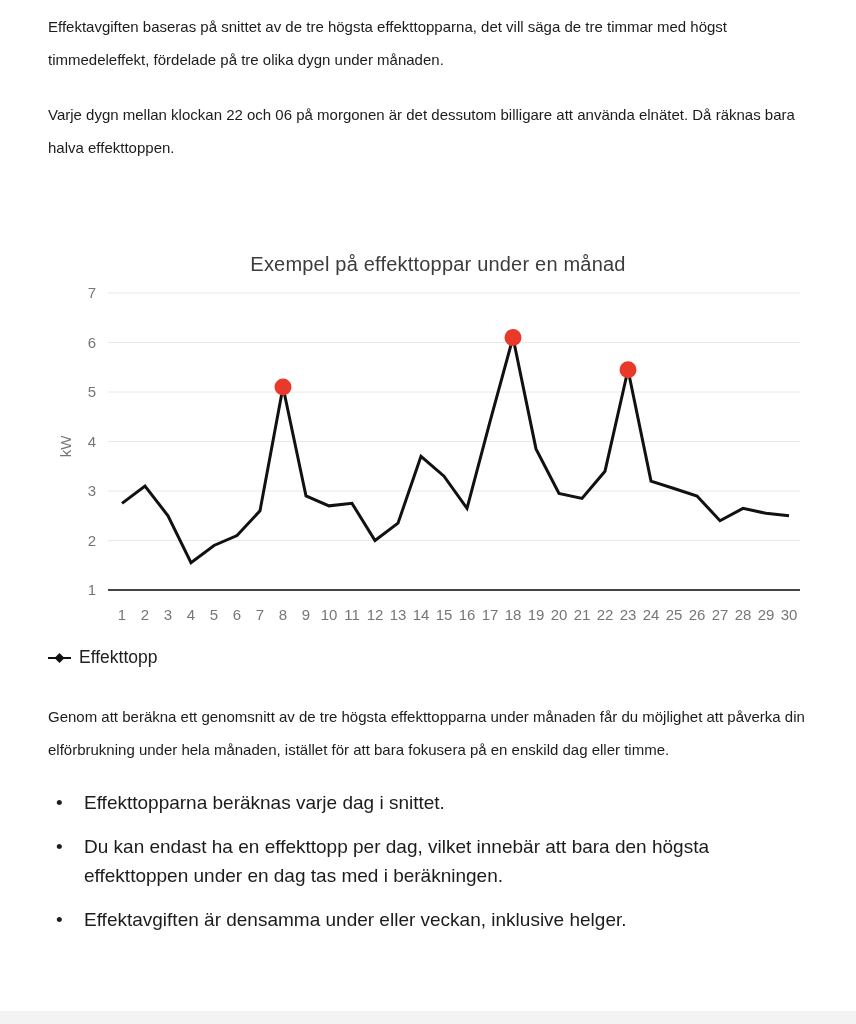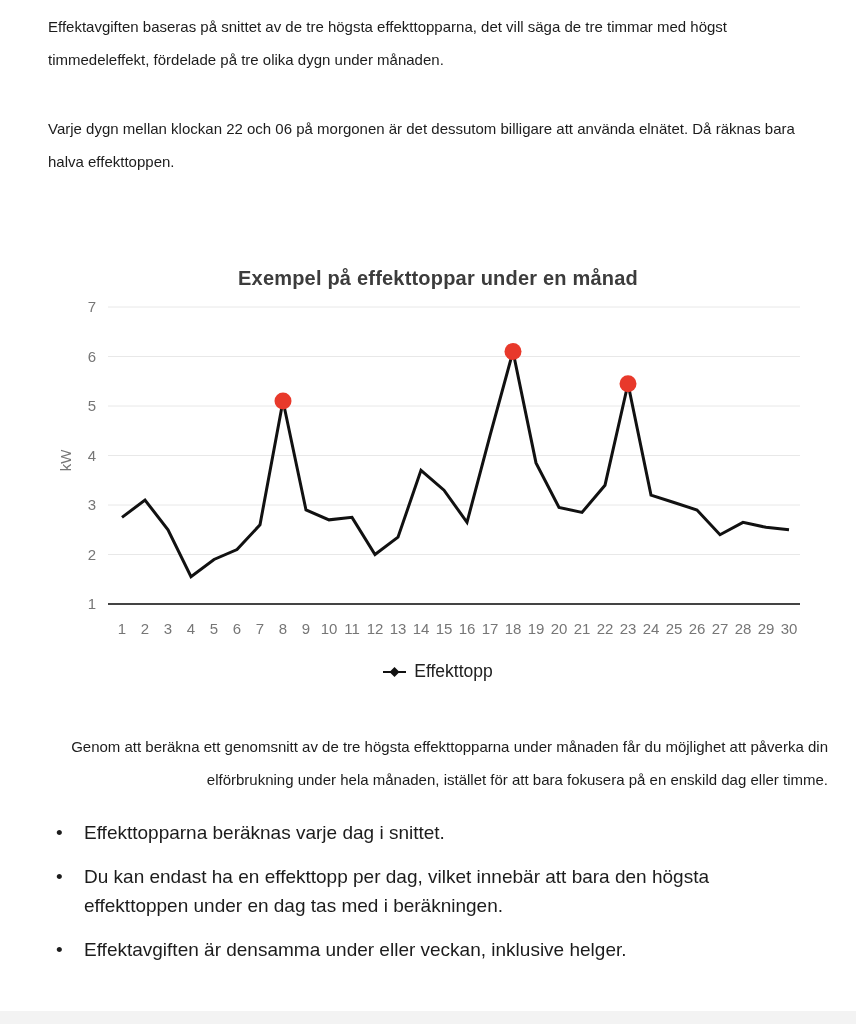--- a/index.html
+++ b/index.html
@@ -11,48 +11,48 @@
     overflow: hidden;
     position: relative;
   }
   .page { padding: 10px 28px 0 48px; }
   .copy {
     width: 780px;
     margin: 0;
     font-size: 15px;
     line-height: 33px;
   }
-  .p2 { margin-top: 36px; }
+  .p2 { margin-top: 22px; }
   .chart-title {
     margin: 88px 0 0 0;
     font-size: 20px;
     line-height: 24px;
-    font-weight: bold;
+    font-weight: normal;
     color: #3c3c3c;
     text-align: center;
     letter-spacing: 0.2px;
   }
   #chart-svg { display: block; margin: 4px 0 0 -48px; }
   .tick {
     font-family: "Liberation Sans", sans-serif;
     font-size: 15px;
     fill: #767676;
   }
   .legend {
     display: flex;
-    justify-content: center;
+    justify-content: space-between;
     align-items: center;
     gap: 22px;
     margin-top: 15px;
     font-size: 17.5px;
     color: #202020;
   }
   .legend-item { display: flex; align-items: center; gap: 8px; }
   .legend-dot { width: 17px; height: 17px; border-radius: 50%; display: inline-block; }
-  .p3 { margin-top: 48px; text-align: right; }
+  .p3 { margin-top: 32px; }
   .info-list {
     list-style: none;
     margin: 22px 0 0 0;
     padding: 0;
     width: 770px;
     font-size: 19px;
     line-height: 29px;
   }
   .info-list li { position: relative; padding-left: 36px; }
   .info-list li + li { margin-top: 15px; }

